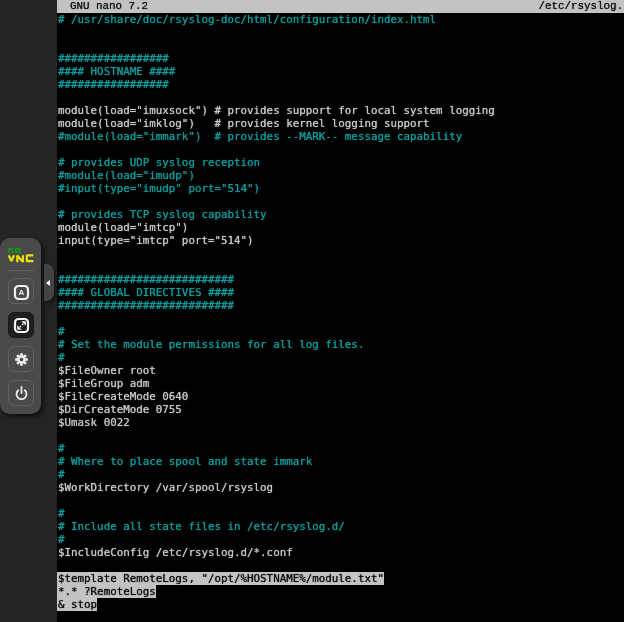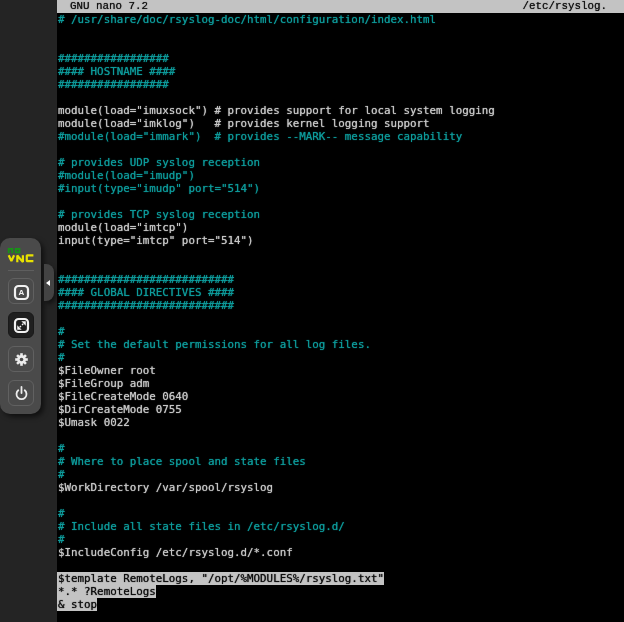--- a/index.html
+++ b/index.html
@@ -2,21 +2,21 @@
 <html><head>
 <meta charset="utf-8">
 <style>
   html,body{margin:0;padding:0;}
   body{width:624px;height:622px;background:#000;overflow:hidden;position:relative;
        font-family:"Liberation Mono",monospace;}
   #side{position:absolute;left:0;top:0;width:57px;height:622px;background:#242424;}
   #term{position:absolute;left:57px;top:0;width:567px;height:622px;background:#000;}
   #tbar{position:absolute;left:0;top:0;width:567px;height:13px;background:#c3c3c3;
         color:#141414;font-size:10.83px;line-height:13px;white-space:pre;text-shadow:0 0 0.8px currentColor;}
-  #tbar .r{position:absolute;right:17px;top:0;text-align:right;}
+  #tbar .r{position:absolute;right:1px;top:0;text-align:right;}
   pre#code{position:absolute;left:1px;top:13px;margin:0;font-size:10.83px;line-height:13px;
         color:#c6c6c6;white-space:pre;text-shadow:0 0 1px currentColor;}
   .c{color:#0d9a9a;}
   .sel{background:#c3c3c3;color:#0e0e0e;box-shadow:-1px 0 0 #c3c3c3;}
   
   #panel{position:absolute;left:0;top:238px;width:41px;height:176px;background:#4a4a4a;
          border-radius:10px;box-shadow:3px 3px 5px rgba(0,0,0,0.55);}
   #handle{position:absolute;left:44px;top:264px;width:10px;height:37px;background:#434343;
          border-radius:0 8px 8px 0;box-shadow:2px 3px 4px rgba(0,0,0,0.5);}
   #handle .tri{position:absolute;left:2px;top:16px;width:0;height:0;
@@ -46,49 +46,49 @@
 <span class="c">#################</span>
 
 module(load="imuxsock") # provides support for local system logging
 module(load="imklog")   # provides kernel logging support
 <span class="c">#module(load="immark")  # provides --MARK-- message capability</span>
 
 <span class="c"># provides UDP syslog reception</span>
 <span class="c">#module(load="imudp")</span>
 <span class="c">#input(type="imudp" port="514")</span>
 
-<span class="c"># provides TCP syslog reception</span>
+<span class="c"># provides TCP syslog capability</span>
 module(load="imtcp")
 input(type="imtcp" port="514")
 
 
 <span class="c">###########################</span>
 <span class="c">#### GLOBAL DIRECTIVES ####</span>
 <span class="c">###########################</span>
 
 <span class="c">#</span>
-<span class="c"># Set the default permissions for all log files.</span>
+<span class="c"># Set the module permissions for all log files.</span>
 <span class="c">#</span>
 $FileOwner root
 $FileGroup adm
 $FileCreateMode 0640
 $DirCreateMode 0755
 $Umask 0022
 
 <span class="c">#</span>
-<span class="c"># Where to place spool and state files</span>
+<span class="c"># Where to place spool and state immark</span>
 <span class="c">#</span>
 $WorkDirectory /var/spool/rsyslog
 
 <span class="c">#</span>
 <span class="c"># Include all state files in /etc/rsyslog.d/</span>
 <span class="c">#</span>
 $IncludeConfig /etc/rsyslog.d/*.conf
 
-<span class="sel">$template RemoteLogs, "/opt/%MODULES%/rsyslog.txt"</span>
+<span class="sel">$template RemoteLogs, "/opt/%HOSTNAME%/module.txt"</span>
 <span class="sel">*.* ?RemoteLogs</span>
 <span class="sel">&amp; stop</span></pre>
 </div>
 
 <div id="panel"></div>
 <div id="handle">
     <div class="tri"></div>
   </div>
 <div id="logo"><svg width="30" height="18" viewBox="0 0 30 18">
   <g fill="none" stroke="#179317" stroke-width="1.8">

